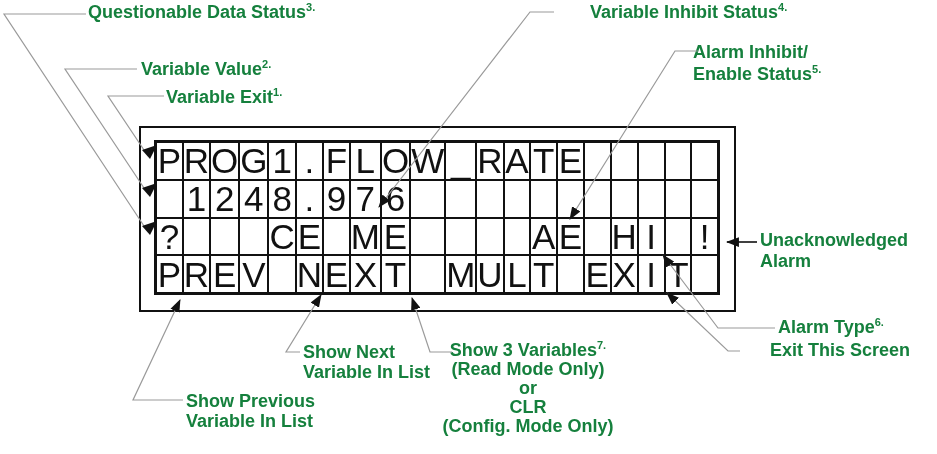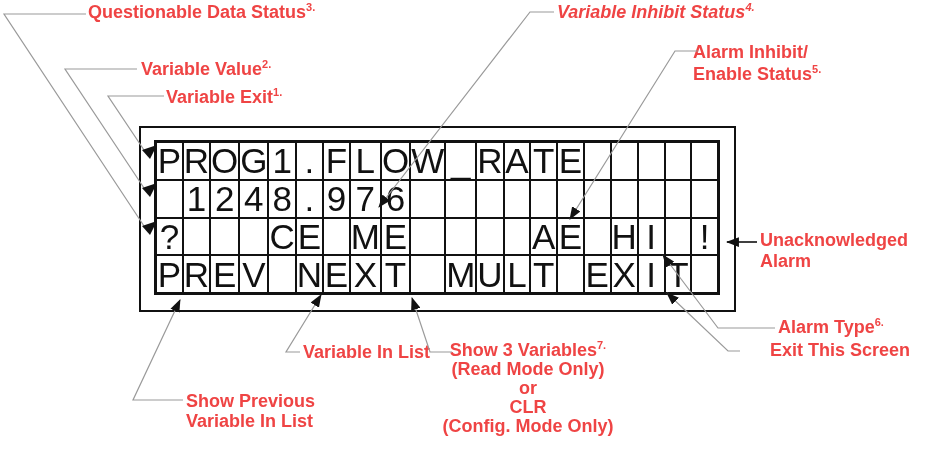--- a/index.html
+++ b/index.html
@@ -3,21 +3,21 @@
 <meta charset="utf-8">
 <style>
   html,body{margin:0;padding:0;background:#fff;}
   .canvas{
     position:relative;width:937px;height:454px;background:#fff;overflow:hidden;
     font-family:"Liberation Sans",sans-serif;color:#111;
   }
   
   .lbl{
     position:absolute;font-weight:bold;font-size:18px;line-height:20px;
-    color:#ef4444;white-space:nowrap;z-index:2;
+    color:#15803d;white-space:nowrap;z-index:2;
   }
   .lbl sup{font-size:11px;line-height:0;}
   .lbl .ln{display:block;}
   .lh21 .ln{line-height:21px;}
   .lh22 .ln{line-height:22px;}
   .lh19 .ln{line-height:19px;}
   .centered{text-align:center;white-space:nowrap;}
   
   .bezel{
     position:absolute;left:139px;top:126px;width:597px;height:186px;
@@ -129,37 +129,38 @@
         <div class="cell"></div>
       </div>
   </div>
 
   <div class="lbl" style="left:88px;top:2px;"><span>Questionable Data Status</span><sup>3.</sup></div>
 
   <div class="lbl" style="left:141px;top:59px;"><span>Variable Value</span><sup>2.</sup></div>
 
   <div class="lbl" style="left:166px;top:87px;"><span>Variable Exit</span><sup>1.</sup></div>
 
-  <div class="lbl" style="left:557px;top:2px;font-style:italic;"><span>Variable Inhibit Status</span><sup>4.</sup></div>
+  <div class="lbl" style="left:590px;top:2px;"><span>Variable Inhibit Status</span><sup>4.</sup></div>
 
   <div class="lbl lh22" style="left:693px;top:41px;">
     <span class="ln">Alarm Inhibit/</span>
     <span class="ln"><span>Enable Status</span><sup>5.</sup></span>
   </div>
 
   <div class="lbl lh21" style="left:760px;top:230px;">
     <span class="ln">Unacknowledged</span>
     <span class="ln">Alarm</span>
   </div>
 
   <div class="lbl" style="left:778px;top:317px;"><span>Alarm Type</span><sup>6.</sup></div>
 
   <div class="lbl" style="left:742px;top:340px;margin-left:28px;"><span>Exit This Screen</span></div>
 
   <div class="lbl" style="left:303px;top:342px;">
+    <span class="ln">Show Next</span>
     <span class="ln">Variable In List</span>
   </div>
 
   <div class="lbl lh19 centered" style="left:438px;top:341px;width:180px;">
     <span class="ln"><span>Show 3 Variables</span><sup>7.</sup></span>
     <span class="ln">(Read Mode Only)</span>
     <span class="ln">or</span>
     <span class="ln">CLR</span>
     <span class="ln">(Config. Mode Only)</span>
   </div>

